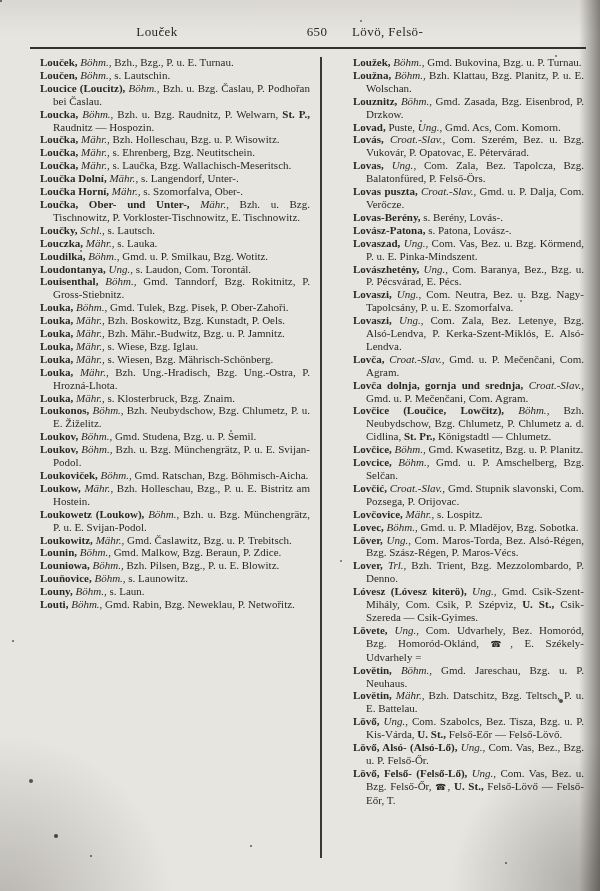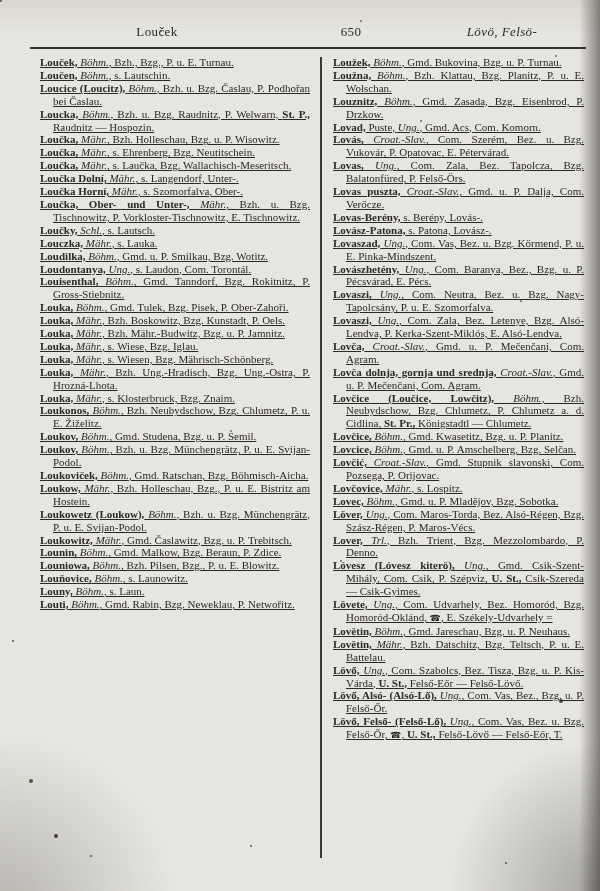--- a/index.html
+++ b/index.html
@@ -14,30 +14,30 @@
     font-family:"Liberation Serif","DejaVu Serif",serif;
     color:#2b2925;
   }
   .speck{position:absolute;width:2px;height:2px;border-radius:50%;background:#4a4740;
     box-shadow: 30px 780px 0 1px #55524a, 12px 640px 0 0 #5a574f, 55px 835px 0 1px #45423c,
       90px 855px 0 0 #55524a, 250px 845px 0 0 #5a574f, 420px 120px 0 0 #66635a,
       520px 300px 0 0 #6a675e, 160px 30px 0 0 #6a675e, 340px 560px 0 0 #6a675e,
       80px 250px 0 0 #716e64, 560px 700px 0 1px #504d46, 505px 862px 0 0 #55524a,
       360px 20px 0 0 #6a675e, 230px 430px 0 0 #716e64, 555px 55px 0 0 #6a675e;}
   .header{position:absolute;top:24px;left:32px;width:552px;display:flex;align-items:baseline;
-    font-size:13px;letter-spacing:.4px;gap:34px;}
+    font-size:13px;letter-spacing:.4px;}
   .header .hl{width:250px;text-align:center;}
   .header .hp{width:70px;text-align:center;}
-  .header .hr{flex:1;text-align:center;font-style:italic;}
+  .header .hr{flex:1;text-align:left;}
   .rule{position:absolute;top:47px;left:30px;width:556px;height:2px;background:#34322d;}
-  .cols{position:absolute;top:56px;left:40px;width:544px;display:flex;text-decoration:underline;}
+  .cols{position:absolute;top:56px;left:40px;width:544px;display:flex;}
   .col{font-size:11px;line-height:12.9px;text-align:justify;}
   .col-left{width:270px;}
   .divider{width:2px;background:#3a3833;height:801px;margin:1px 11px 0 10px;}
-  .col-right{flex:1;}
+  .col-right{flex:1;margin-left:20px;}
   p.entry{margin:0;padding-left:13px;text-indent:-13px;}
   .rb{font-weight:bold;}
   .ri{font-style:italic;}
   .ry{font-family:"DejaVu Sans",sans-serif;font-size:9px;}
 </style>
 </head>
 <body>
 
 <div class="page">
   <span class="speck"></span>

